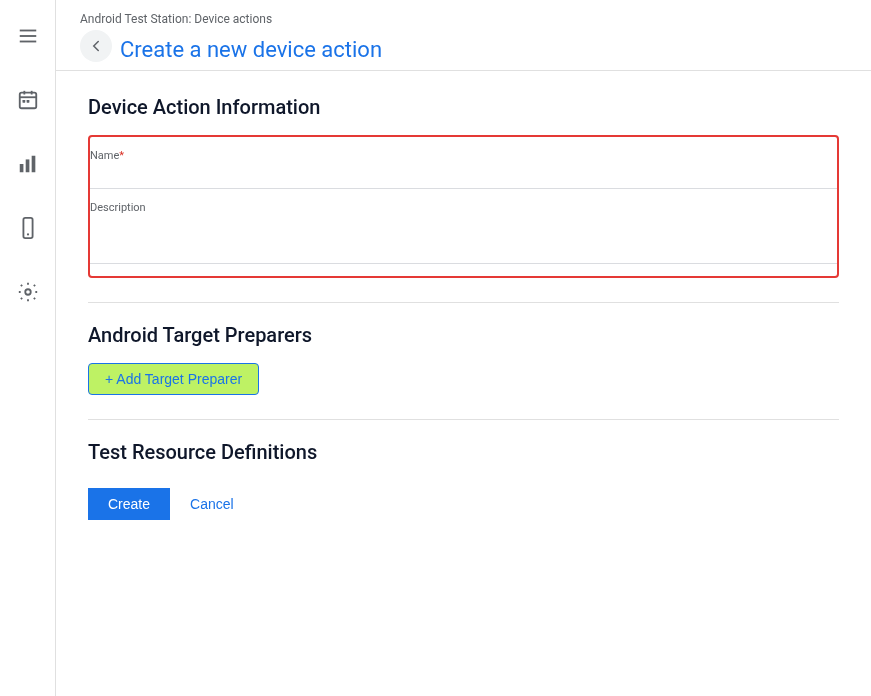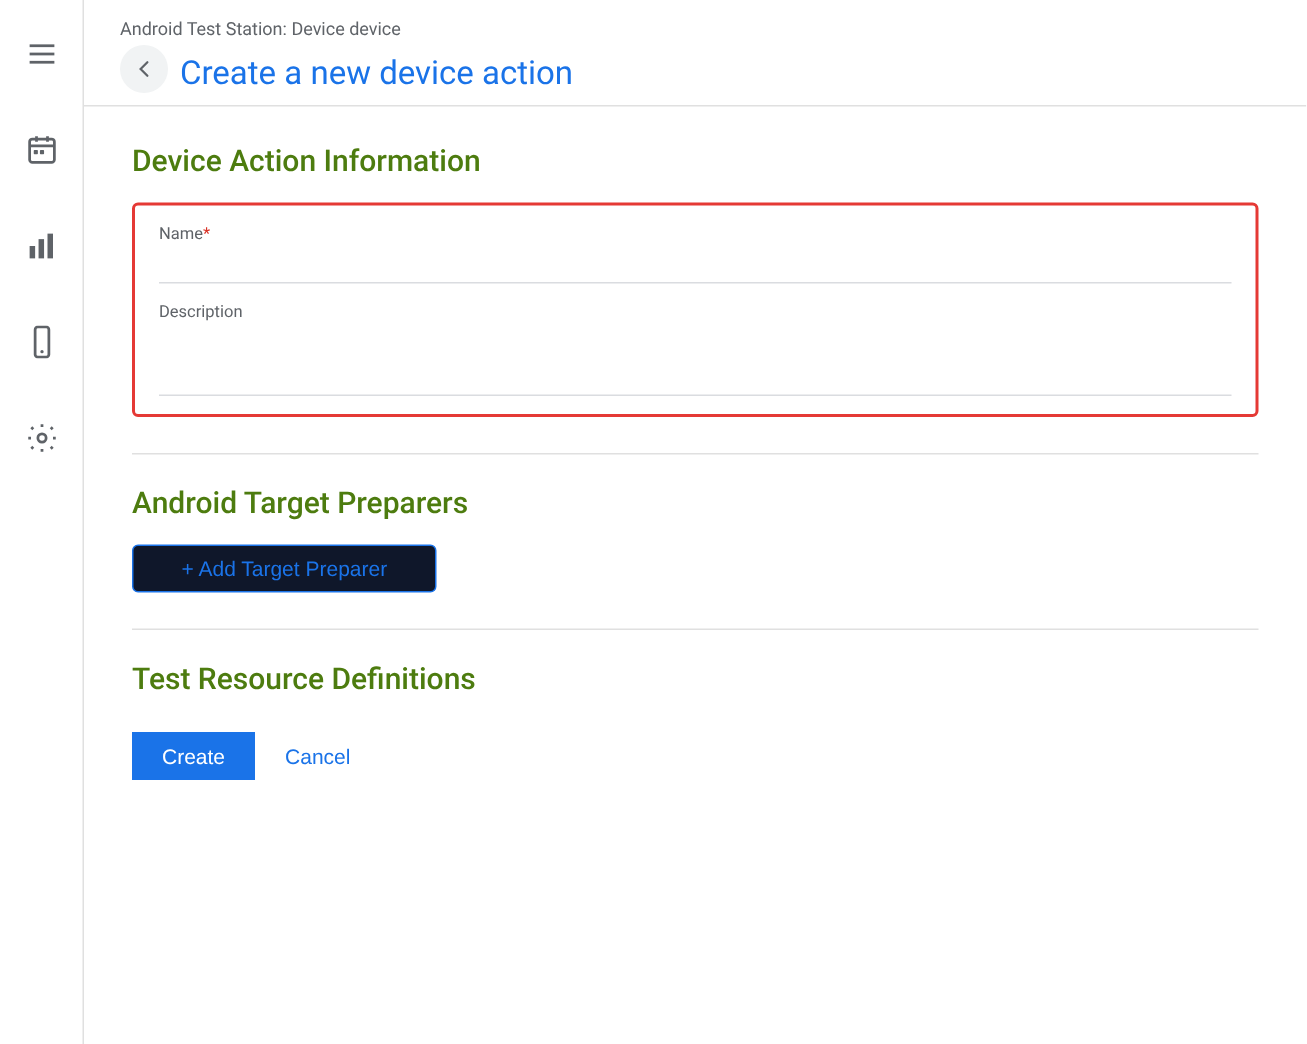--- a/index.html
+++ b/index.html
@@ -86,29 +86,29 @@
       flex: 1;
     }
 
     
     .section {
       margin-bottom: 24px;
     }
     .section-title {
       font-size: 20px;
       font-weight: 500;
-      color: #4d7c0f;
+      color: #0f172a;
       margin-bottom: 16px;
     }
 
     
     .form-card {
       border: 2px solid #e53935;
       border-radius: 4px;
-      padding: 12px 16px;
+      padding: 12px 0;
       margin-bottom: 16px;
     }
     .field-group {
       display: flex;
       flex-direction: column;
       gap: 12px;
     }
     .field-wrapper {
       display: flex;
       flex-direction: column;
@@ -147,25 +147,25 @@
 
     .divider {
       border: none;
       border-top: 1px solid #e0e0e0;
       margin: 20px 0;
     }
 
     
     .outline-button {
       border: 1px solid #1a73e8;
-      background: #0f172a;
+      background: #bef264;
       color: #1a73e8;
       font-size: 14px;
       font-weight: 500;
-      padding: 7px 32px;
+      padding: 7px 16px;
       border-radius: 4px;
       cursor: pointer;
       display: inline-flex;
       align-items: center;
     }
     .primary-button {
       border: none;
       background: #1a73e8;
       color: #fff;
       font-size: 14px;
@@ -230,21 +230,21 @@
     <svg viewBox="0 0 24 24" xmlns="http://www.w3.org/2000/svg">
       <circle cx="12" cy="12" r="3" fill="none" stroke="#5f6368" stroke-width="2"></circle>
       <path d="M12 2v2M12 20v2M4.22 4.22l1.42 1.42M18.36 18.36l1.42 1.42M2 12h2M20 12h2M4.22 19.78l1.42-1.42M18.36 5.64l1.42-1.42" stroke="#5f6368" stroke-width="2"></path>
     </svg>
   </div>
 </nav>
 
 <div class="main">
 
   <div class="header">
-    <div class="breadcrumb">Android Test Station: Device device</div>
+    <div class="breadcrumb">Android Test Station: Device actions</div>
     <div class="page-title-row">
       <button class="back-button">
         <svg width="18" height="18" viewBox="0 0 24 24" fill="none" stroke="#5f6368" stroke-width="2" stroke-linecap="round">
           <polyline points="15 18 9 12 15 6"></polyline>
         </svg>
       </button>
       <h1 class="page-title">Create a new device action</h1>
     </div>
   </div>
 

